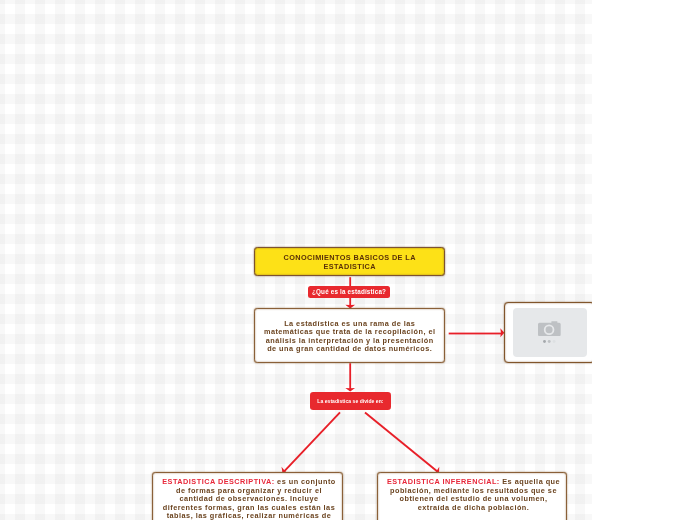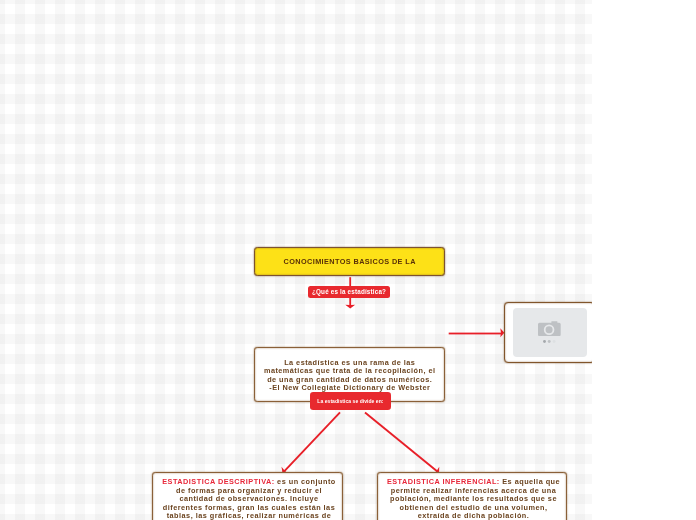--- a/index.html
+++ b/index.html
@@ -43,21 +43,20 @@
     box-shadow:0 0 1.6px rgba(133,90,46,0.9), inset 0 0 1.6px rgba(133,90,46,0.9);
     border-radius:3.2px;
     color:#6b4420;
     font-size:7.3px;
     letter-spacing:0.47px;
     font-weight:bold;
     text-align:center;
     line-height:8.4px;
     display:flex;align-items:center;justify-content:flex-end;
     padding-top:3px;
-    margin-top:39px;
   }
   .leaf-node{
     top:472px;width:191px;height:60px;
     background:#ffffff;
     border:1.5px solid #8a6038;
     box-shadow:0 0 1.6px rgba(133,90,46,0.9), inset 0 0 1.6px rgba(133,90,46,0.9);
     border-radius:3.2px;
     color:#6b4420;
     font-size:7.3px;
     letter-spacing:0.48px;
@@ -122,33 +121,34 @@
     </g>
     <g fill="#e81f28" stroke="none">
       <path d="M 364.40 413.14 L 438.00 473.34 L 439.20 471.86 L 365.60 411.66 Z"></path>
       <path d="M 439.00 473.40 L 432.55 474.96 L 436.37 471.24 L 439.27 466.77 Z"></path>
     </g>
   </svg>
 
   <div class="node title-node">
     <div class="lines">
         <div class="ln">CONOCIMIENTOS BASICOS DE LA</div>
+        <div class="ln">ESTADISTICA</div>
       </div>
   </div>
 
   <div class="badge badge-what-is">
     <span>¿Qué es la estadística?</span>
   </div>
 
   <div class="node def-node">
     <div class="lines">
         <div class="ln">La estadística es una rama de las</div>
         <div class="ln">matemáticas que trata de la recopilación, el</div>
+        <div class="ln">análisis la interpretación y la presentación</div>
         <div class="ln">de una gran cantidad de datos numéricos.</div>
-        <div class="ln">-El New Collegiate Dictionary de Webster</div>
       </div>
   </div>
 
   <div class="node img-node">
     <div class="img-inner">
       <svg class="cam" width="22.7" height="15.2" viewBox="0 0 22.7 15.2">
         <path d="M13.8 0.2 h5.2 a0.4 0.4 0 0 1 0.4 0.4 v1.3 h-6.0 v-1.3 a0.4 0.4 0 0 1 0.4 -0.4 z" fill="#bec1c4"></path>
         <path d="M1.5 1.7 h19.7 a1.5 1.5 0 0 1 1.5 1.5 v10.5 a1.5 1.5 0 0 1 -1.5 1.5 h-19.7 a1.5 1.5 0 0 1 -1.5 -1.5 v-10.5 a1.5 1.5 0 0 1 1.5 -1.5 z" fill="#bec1c4"></path>
         <circle cx="11.1" cy="8.8" r="4.39" fill="none" stroke="#e6e8ea" stroke-width="1.78"></circle>
       </svg>
@@ -170,20 +170,19 @@
         <div class="ln">de formas para organizar y reducir el</div>
         <div class="ln">cantidad de observaciones. Incluye</div>
         <div class="ln">diferentes formas, gran las cuales están las</div>
         <div class="ln">tablas, las gráficas, realizar numéricas de</div>
       </div>
   </div>
 
   <div class="node leaf-node leaf-right">
     <div class="lines">
         <div class="ln"><span class="hl">ESTADISTICA INFERENCIAL:</span> Es aquella que</div>
-        <div class="ln">permite realizar inferencias acerca de una</div>
         <div class="ln">población, mediante los resultados que se</div>
         <div class="ln">obtienen del estudio de una volumen,</div>
         <div class="ln">extraída de dicha población.</div>
       </div>
   </div>
 
 </div>
 
 </body></html>

